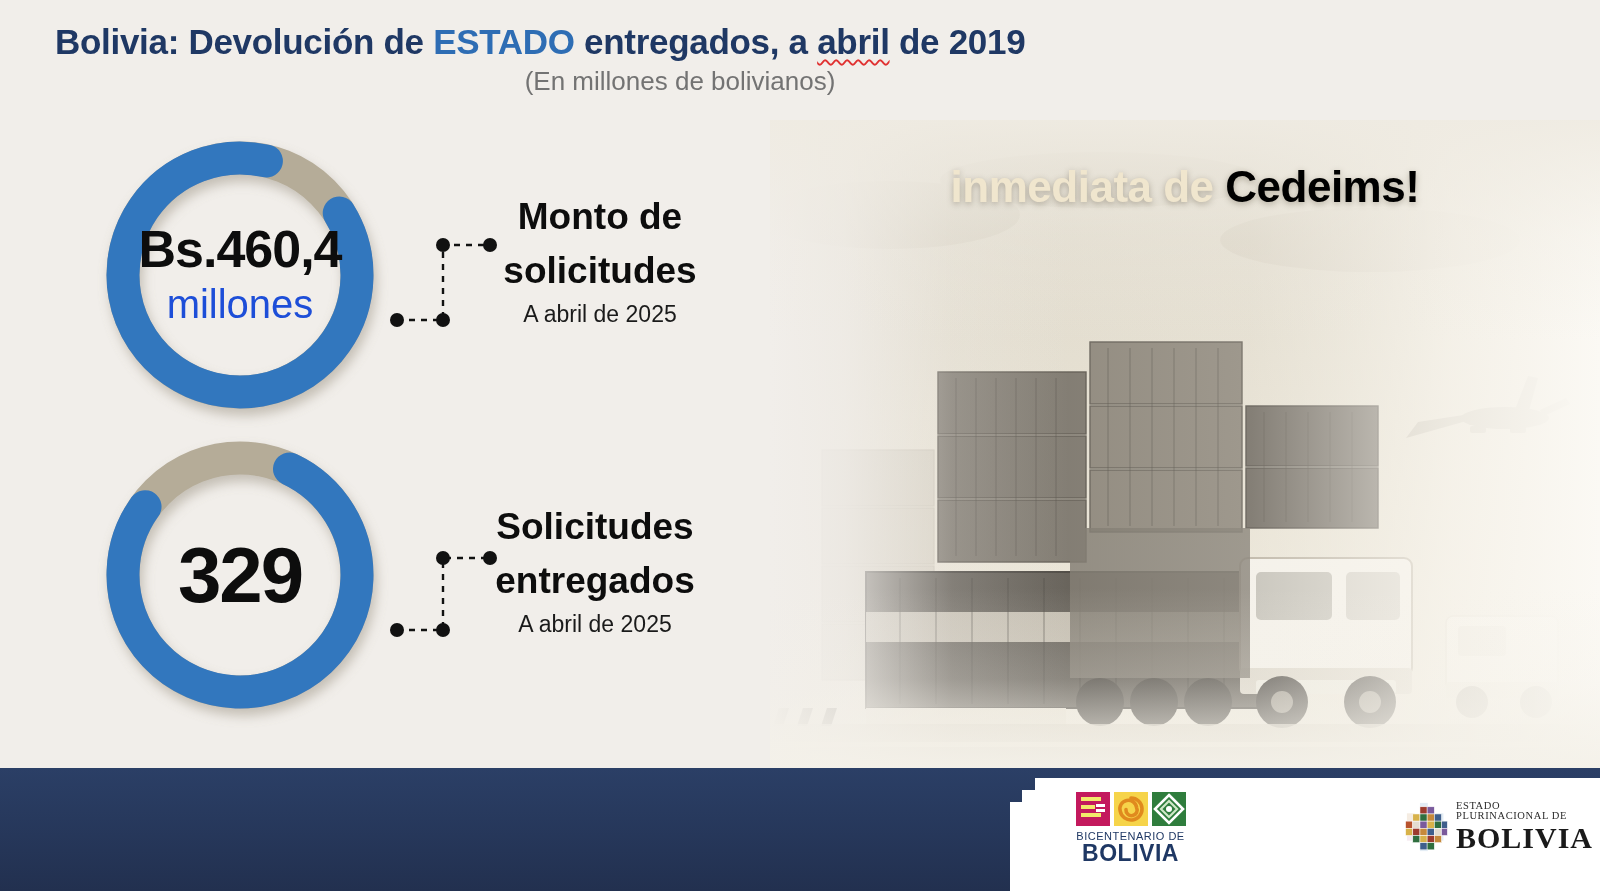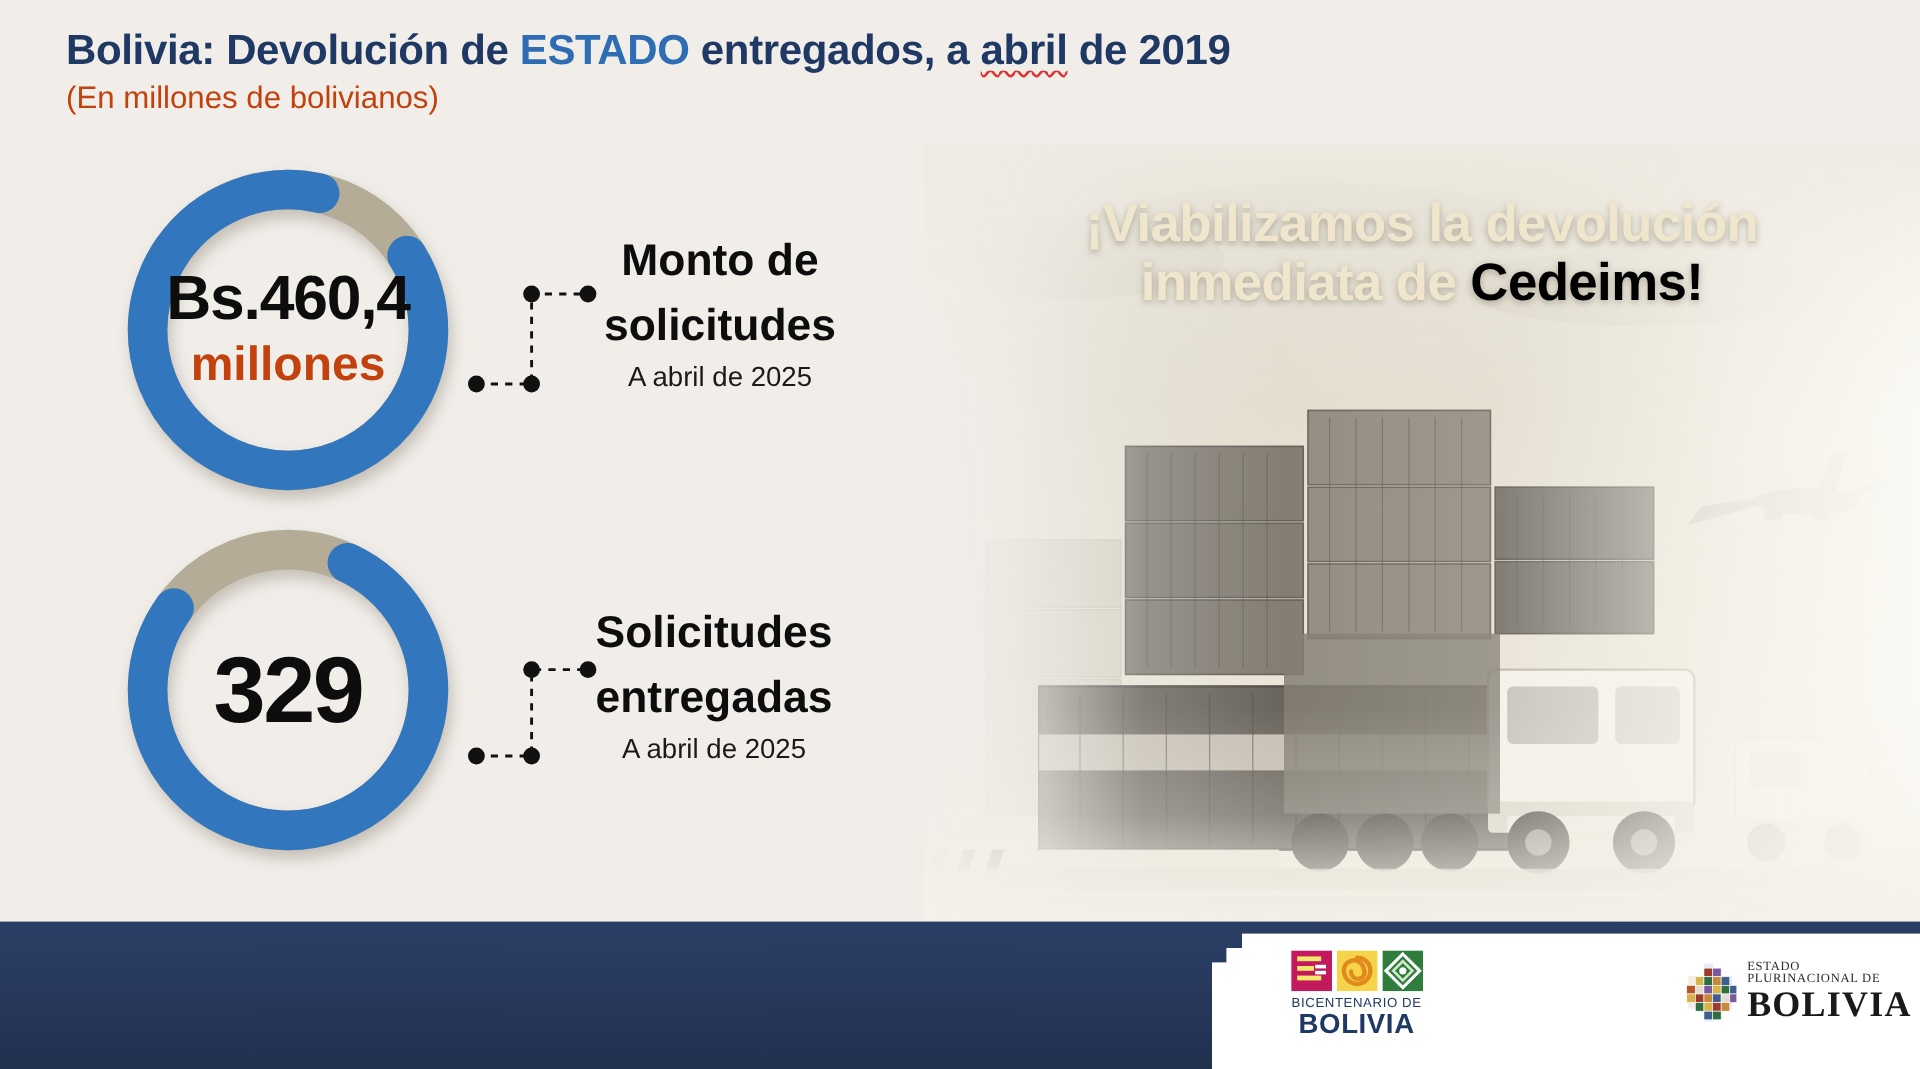--- a/index.html
+++ b/index.html
@@ -35,23 +35,24 @@
     color: #2e6db4;
   }
   .title-main .spell {
     text-decoration: underline wavy #e03131;
     text-decoration-thickness: 2px;
     text-underline-offset: 5px;
   }
   .title-sub {
     margin-top: 6px;
     font-size: 26px;
-    color: #c2410c;
+    color: #737373;
     font-weight: normal;
     line-height: 1.1;
+    text-align: center;
   }
 
   
   .stats {
     position: absolute;
     left: 0;
     top: 130px;
     width: 790px;
     height: 620px;
     padding-left: 38px;
@@ -90,22 +91,22 @@
   }
   .donut-value {
     color: #0d0d0d;
     font-weight: bold;
     line-height: 1.0;
     text-align: center;
   }
   .v-big   { font-size: 52px; letter-spacing: -1px; }
   .v-huge  { font-size: 78px; letter-spacing: -2px; text-align: center; }
   .donut-unit {
-    color: #c2410c;
-    font-weight: bold;
+    color: #1d4ed8;
+    font-weight: normal;
     font-size: 40px;
     line-height: 1.15;
     margin-top: 6px;
     text-align: left;
   }
 
   
   .connector {
     position: absolute;
     left: 385px;
@@ -329,21 +330,21 @@
       <svg class="connector" viewBox="0 0 130 290" aria-hidden="true">
         <polyline points="12,200 58,200 58,128 105,128" fill="none" stroke="#111111" stroke-width="2.4" stroke-dasharray="6 6"></polyline>
         <circle cx="12" cy="200" r="7" fill="#111111"></circle>
         <circle cx="58" cy="200" r="7" fill="#111111"></circle>
         <circle cx="58" cy="128" r="7" fill="#111111"></circle>
         <circle cx="105" cy="128" r="7" fill="#111111"></circle>
       </svg>
 
       <div class="stat-label" style="left:430px; top:70px;">
         <div class="lbl-line">Solicitudes</div>
-        <div class="lbl-line">entregadas</div>
+        <div class="lbl-line">entregados</div>
         <div class="lbl-sub">A abril de 2025</div>
       </div>
     </div>
   </div>
 
   <div class="photo">
     <div class="photo-inner"></div>
 
     <svg class="scene" viewBox="0 0 830 650" preserveAspectRatio="none" aria-hidden="true">
       <defs>
@@ -500,21 +501,20 @@
         <rect x="0" y="622" width="830" height="5" fill="#efe9da" opacity="0.8"></rect>
       </g>
 
       <rect x="0" y="0" width="830" height="650" fill="url(#fadeRight)"></rect>
       <rect x="0" y="0" width="830" height="650" fill="url(#fadeLeft)"></rect>
       <rect x="0" y="0" width="830" height="650" fill="url(#fadeTop)"></rect>
       <rect x="0" y="0" width="830" height="650" fill="url(#fadeBottom)"></rect>
     </svg>
 
     <div class="banner-text">
-      <div>¡Viabilizamos la devolución</div>
       <div><span>inmediata de </span><span class="strong">Cedeims!</span></div>
     </div>
   </div>
 
   <div class="footer-bar"></div>
 
   <div class="footer-step" style="left:1022px; top:790px; width:16px; height:101px;"></div>
   <div class="footer-step" style="left:1010px; top:802px; width:16px; height:89px;"></div>
 
   <div class="footer-logos">

